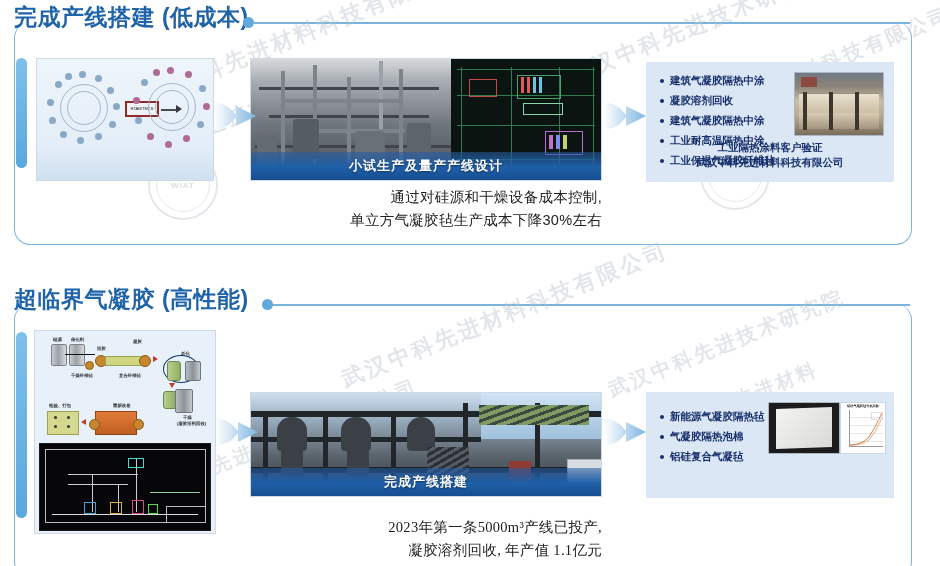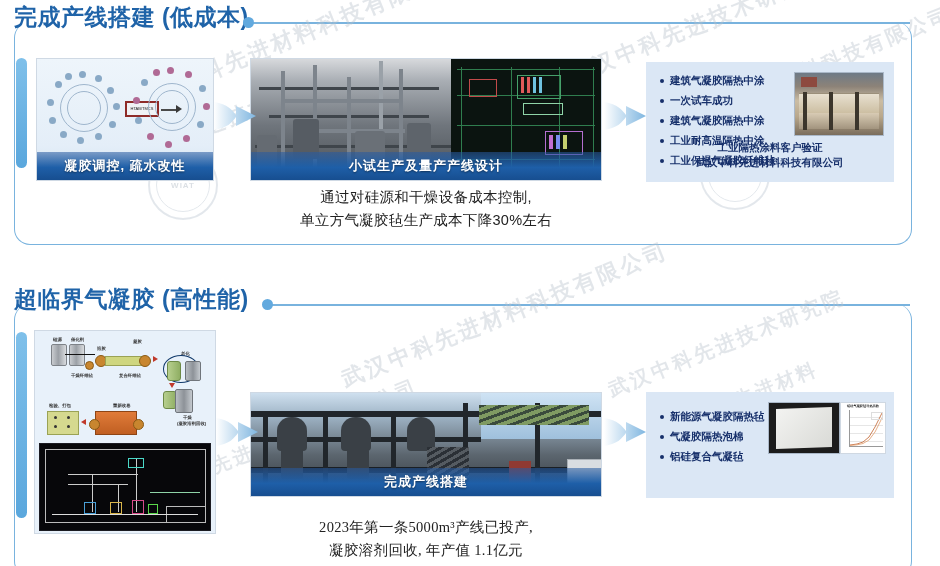--- a/index.html
+++ b/index.html
@@ -150,21 +150,21 @@
     margin:5px 6px 0 0;flex:none;
   }
   .prodimg{position:absolute;border:1px solid #aab8c8;overflow:hidden;background:#2a2a2a;}
   .prodcap{
     position:absolute;text-align:center;font-size:10.5px;line-height:1.45;
     font-weight:700;color:#17306b;width:100%;
   }
 
   
   .subcap{
-    position:absolute;text-align:center;z-index:8;
+    position:absolute;text-align:right;z-index:8;
     font-size:14.5px;line-height:1.6;color:#222;letter-spacing:.3px;
   }
 
   
   .mini-chart{position:absolute;background:#fff;overflow:hidden;}
   .mc-title{position:absolute;top:1px;left:0;right:0;text-align:center;font-size:3.2px;color:#333;font-weight:700;}
   .mc-axis{position:absolute;background:#999;}
   .mc-grid{position:absolute;background:#e6e6e6;height:.5px;left:9px;right:2px;}
 </style>
 </head>
@@ -241,21 +241,20 @@
             <div class="mol-node" style="left:64px;top:54px;background:#89a9c6;"></div>
             <div class="mol-node" style="left:50px;top:68px;background:#b06a95;"></div>
             <div class="mol-node" style="left:32px;top:74px;background:#b06a95;"></div>
             <div class="mol-node" style="left:14px;top:66px;background:#b06a95;"></div>
             <div class="mol-node" style="left:2px;top:50px;background:#89a9c6;"></div>
             <div class="mol-node" style="left:0;top:30px;background:#b06a95;"></div>
             <div class="mol-node" style="left:8px;top:12px;background:#89a9c6;"></div>
             <div class="mol-node" style="left:20px;top:2px;background:#b06a95;"></div>
           </div>
         </div>
-        <div class="cap-bar">凝胶调控, 疏水改性</div>
       </div>
     </div>
 
     <div class="arrow" style="left:214px;top:98px;width:44px;height:36px;">
       <svg width="44" height="36" viewBox="0 0 44 36">
         <defs>
             <linearGradient id="ag1" x1="0" y1="0" x2="1" y2="0">
           <stop offset="0%" stop-color="#ffffff"></stop>
               <stop offset="100%" stop-color="#7fb6e0"></stop>
         </linearGradient>
@@ -320,21 +319,21 @@
     </div>
 
     <div class="card" style="left:646px;top:62px;width:248px;height:120px;">
       <div class="bullets" style="left:14px;top:12px;">
         <div class="bullet">
             <span class="dot"></span>
             <span>建筑气凝胶隔热中涂</span>
           </div>
         <div class="bullet">
             <span class="dot"></span>
-            <span>一次试车成功</span>
+            <span>凝胶溶剂回收</span>
           </div>
         <div class="bullet">
             <span class="dot"></span>
             <span>建筑气凝胶隔热中涂</span>
           </div>
         <div class="bullet">
             <span class="dot"></span>
             <span>工业耐高温隔热中涂</span>
           </div>
         <div class="bullet">

